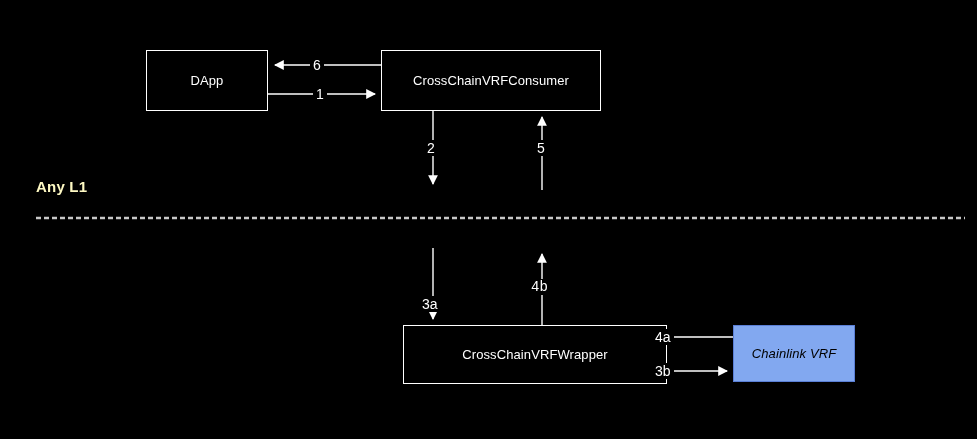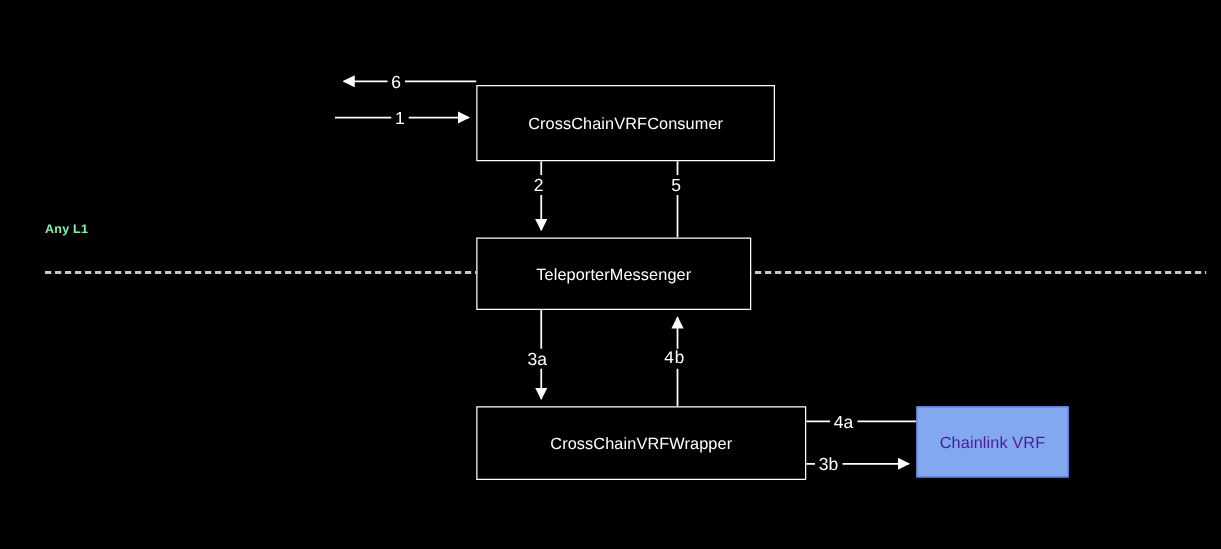--- a/index.html
+++ b/index.html
@@ -32,27 +32,28 @@
     justify-content: center;
     font-size: 13px;
     letter-spacing: 0.1px;
   }
   .node-dark {
     background: #000000;
     border: 1.6px solid #ffffff;
     color: #ffffff;
   }
   .node-blue {
-    color: #4c1d95;
+    color: #000000;
+    font-style: italic;
   }
   .zone-label {
     position: absolute;
-    font-size: 10px;
+    font-size: 15px;
     font-weight: bold;
-    color: #86efac;
+    color: #fef9c3;
     white-space: nowrap;
     letter-spacing: 0.2px;
   }
   .edge-label {
     position: absolute;
     font-size: 14px;
     color: #ffffff;
     background: #000000;
     padding: 0 3px;
     white-space: nowrap;
@@ -87,38 +88,38 @@
     <line x1="542" y1="325" x2="542" y2="254" stroke="#ffffff" stroke-width="1.4" marker-end="url(#arrow-head)"></line>
 
     <line x1="733" y1="337" x2="607" y2="337" stroke="#ffffff" stroke-width="1.4" marker-end="url(#arrow-head)"></line>
 
     <line x1="601" y1="371" x2="727" y2="371" stroke="#ffffff" stroke-width="1.4" marker-end="url(#arrow-head)"></line>
   </svg>
 
   <div class="zone-label" style="left:36px; top:178px;">Any L1</div>
 
 
+  <div class="node-box node-dark" style="left:146px; top:50px; width:122px; height:61px;">DApp</div>
 
-  <div class="node-box node-dark" style="left:381px; top:68px; width:239px; height:61px;">CrossChainVRFConsumer</div>
+  <div class="node-box node-dark" style="left:381px; top:50px; width:220px; height:61px;">CrossChainVRFConsumer</div>
 
-  <div class="node-box node-dark" style="left:381px; top:190px; width:220px; height:58px;">TeleporterMessenger</div>
 
-  <div class="node-box node-dark" style="left:381px; top:325px; width:264px; height:59px;text-align:center;">CrossChainVRFWrapper</div>
+  <div class="node-box node-dark" style="left:403px; top:325px; width:264px; height:59px;text-align:center;">CrossChainVRFWrapper</div>
 
   <div class="node-box node-blue" style="left:733px; top:325px; width:122px; height:57px; background:#82a8f0; border:1.6px solid #5a7fd6;">Chainlink VRF</div>
 
   <div class="edge-label" style="left:310px; top:57px;">6</div>
 
   <div class="edge-label" style="left:313px; top:86px;">1</div>
 
   <div class="edge-label" style="left:424px; top:140px;">2</div>
 
   <div class="edge-label" style="left:534px; top:140px;">5</div>
 
-  <div class="edge-label" style="left:419px; top:279px;">3a</div>
+  <div class="edge-label" style="left:419px; top:296px;">3a</div>
 
   <div class="edge-label" style="left:528px; top:279px;font-family:Liberation Mono, monospace;">4b</div>
 
-  <div class="edge-label" style="left:652px; top:329px;margin-left:12px;">4a</div>
+  <div class="edge-label" style="left:652px; top:329px;">4a</div>
 
   <div class="edge-label" style="left:652px; top:363px;text-align:center;">3b</div>
 
 </div>
 
 </body></html>

